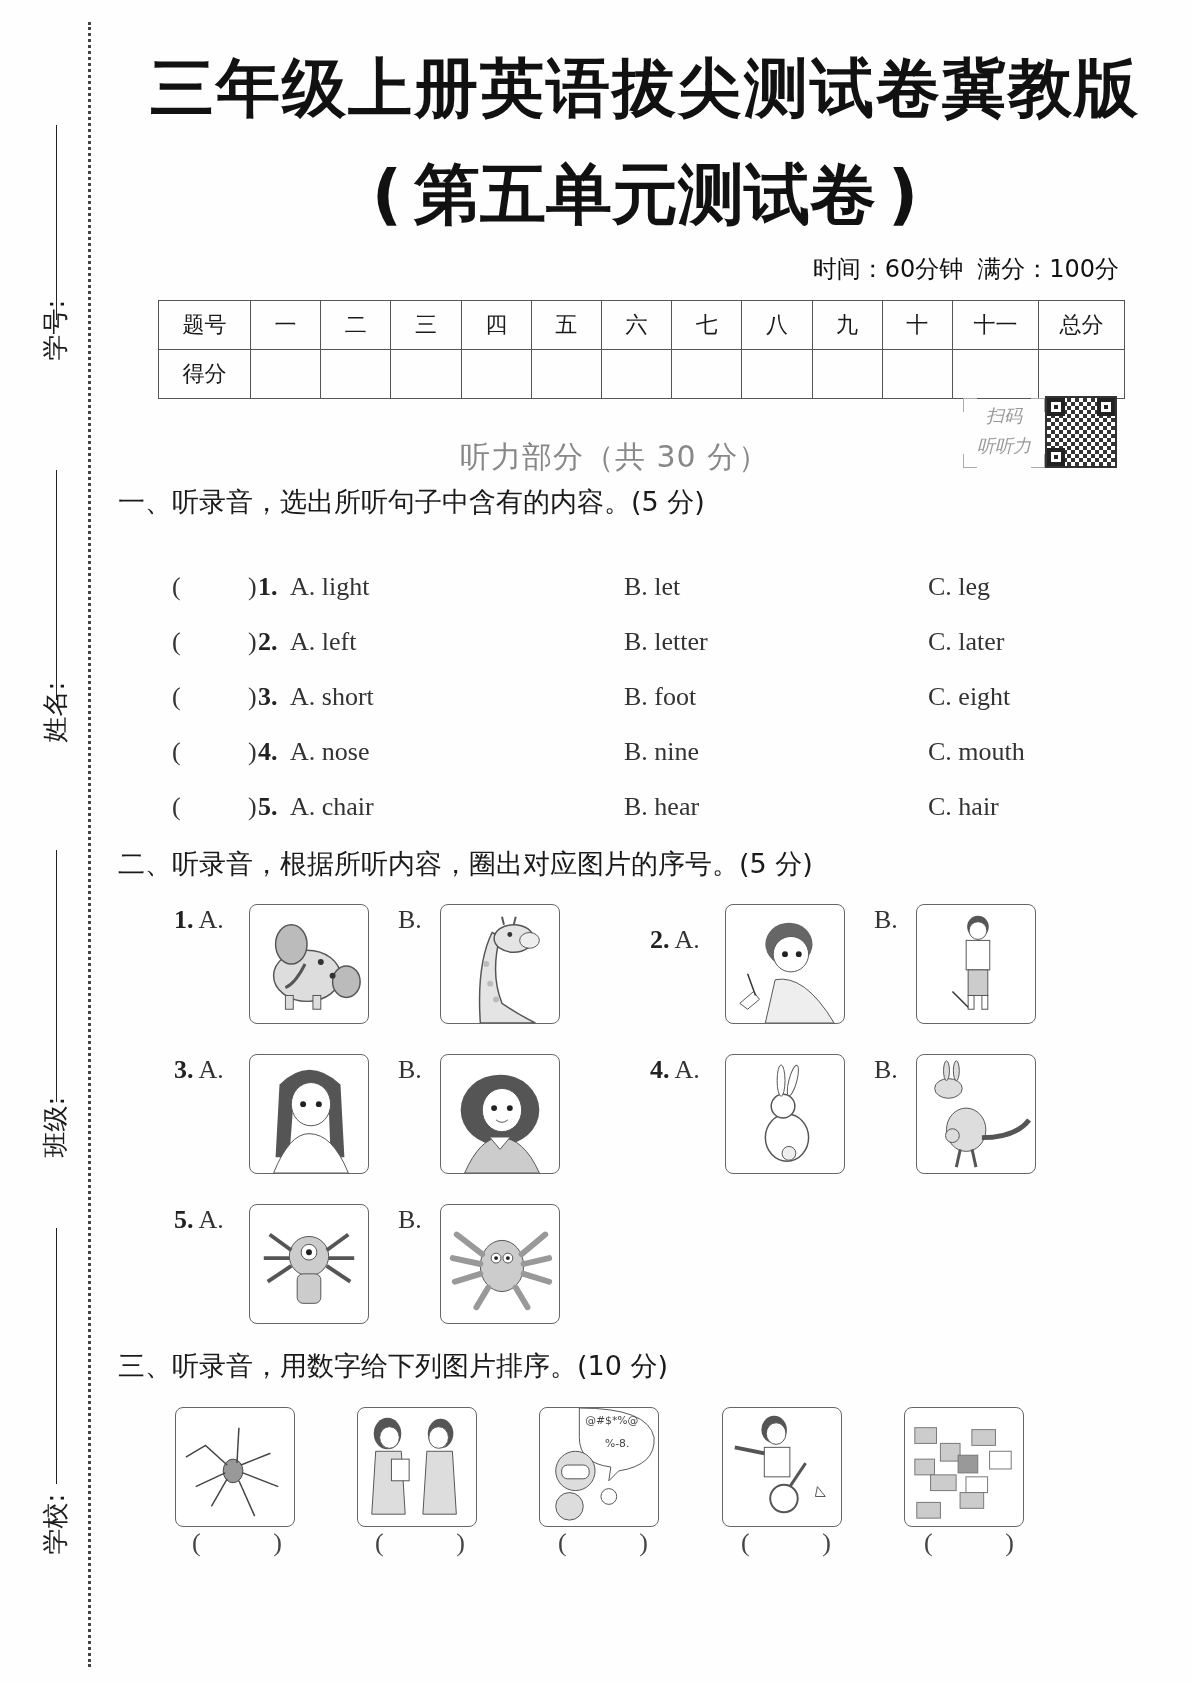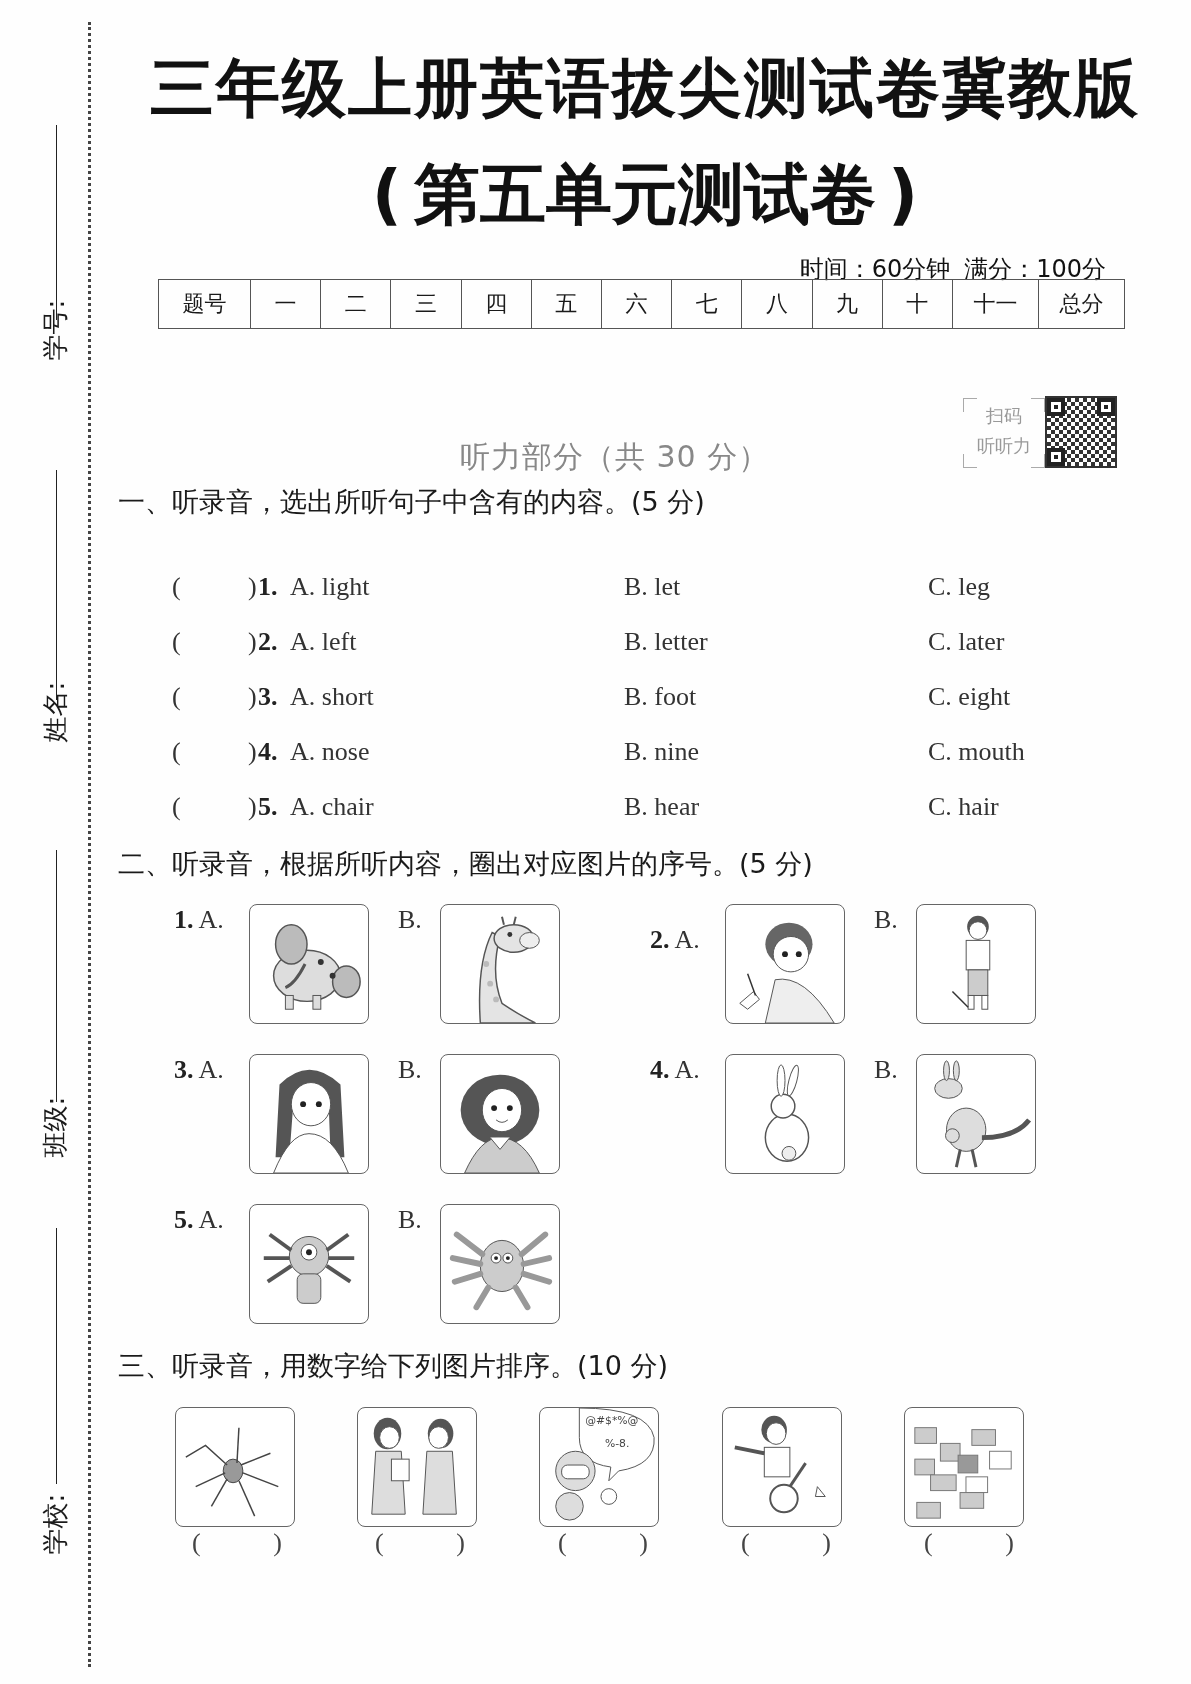--- a/index.html
+++ b/index.html
@@ -8,36 +8,36 @@
 
   
   .margin-dots { position: absolute; left: 88px; top: 22px; height: 1645px; border-left: 3px dotted #444; }
   .margin-line { position: absolute; left: 56px; border-left: 1.5px solid #222; }
   .margin-label { position: absolute; left: 30px; width: 50px; font-size: 26px; transform: rotate(-90deg); transform-origin: center; text-align: center; white-space: nowrap; }
 
   .title { position: absolute; left: 150px; top: 45px; width: 990px; text-align: center; font-size: 64px; font-weight: bold; letter-spacing: 2px; color: #111; }
   .subtitle { position: absolute; left: 150px; top: 150px; width: 990px; text-align: center; font-size: 66px; font-weight: bold; color: #111; }
   .subtitle span { margin: 0 6px; }
 
-  .meta { position: absolute; right: 85px; top: 253px; font-size: 24px; color: #111; }
+  .meta { position: absolute; right: 72px; top: 253px; font-size: 24px; color: #111; }
   .meta span + span { margin-left: 14px; }
 
-  table.score { position: absolute; left: 158px; top: 279px; width: 967px; border-collapse: collapse; font-size: 22px; }
+  table.score { position: absolute; left: 158px; top: 300px; width: 967px; border-collapse: collapse; font-size: 22px; }
   table.score td { border: 1.5px solid #555; height: 49px; text-align: center; vertical-align: middle; }
   table.score td.first { width: 92px; }
   table.score td.last { width: 86px; }
 
   .listen-head { position: absolute; left: 460px; top: 437px; font-size: 30px; color: #888; letter-spacing: 1px; }
   .qr-box { position: absolute; left: 963px; top: 398px; width: 82px; height: 70px; }
   .qr-box .br { position: absolute; width: 14px; height: 14px; border-color: #aaa; border-style: solid; }
   .qr-box .tl { left: 0; top: 0; border-width: 1.5px 0 0 1.5px; }
   .qr-box .tr { right: 0; top: 0; border-width: 1.5px 1.5px 0 0; }
   .qr-box .bl { left: 0; bottom: 0; border-width: 0 0 1.5px 1.5px; }
   .qr-box .brr { right: 0; bottom: 0; border-width: 0 1.5px 1.5px 0; }
-  .qr-text { position: absolute; left: 0; width: 82px; text-align: center; font-family: "DejaVu Serif", serif; font-size: 18px; color: #999; }
+  .qr-text { position: absolute; left: 0; width: 82px; text-align: center; font-family: "DejaVu Serif", serif; font-size: 18px; color: #999; font-style: italic; }
   .qr-code { position: absolute; left: 1045px; top: 396px; width: 72px; height: 72px;
     background:
       linear-gradient(90deg, transparent 0 0) ,
       repeating-conic-gradient(#333 0 25%, #fff 0 50%) 0 0 / 8px 8px;
     border: 2px solid #333; }
   .qr-finder { position: absolute; width: 18px; height: 18px; border: 4px solid #222; background: #fff; }
   .qr-finder::after { content: ""; position: absolute; left: 3px; top: 3px; width: 4px; height: 4px; background: #222; }
 
   .section-title { position: absolute; left: 118px; font-size: 27px; color: #1a1a1a; }
 
@@ -91,20 +91,35 @@
     <td>三</td>
     <td>四</td>
     <td>五</td>
     <td>六</td>
     <td>七</td>
     <td>八</td>
     <td>九</td>
     <td>十</td>
     <td style="width:86px;">十一</td>
     <td class="last">总分</td>
+  </tr>
+  <tr>
+    <td class="first">得分</td>
+    <td></td>
+    <td></td>
+    <td></td>
+    <td></td>
+    <td></td>
+    <td></td>
+    <td></td>
+    <td></td>
+    <td></td>
+    <td></td>
+    <td></td>
+    <td class="last"></td>
   </tr>
 </tbody>
   </table>
 
 <div class="listen-head">听力部分（共 30 分）</div>
 <div class="qr-box">
   <div class="br tl"></div>
   <div class="br tr"></div>
   <div class="br bl"></div>
   <div class="br brr"></div>

